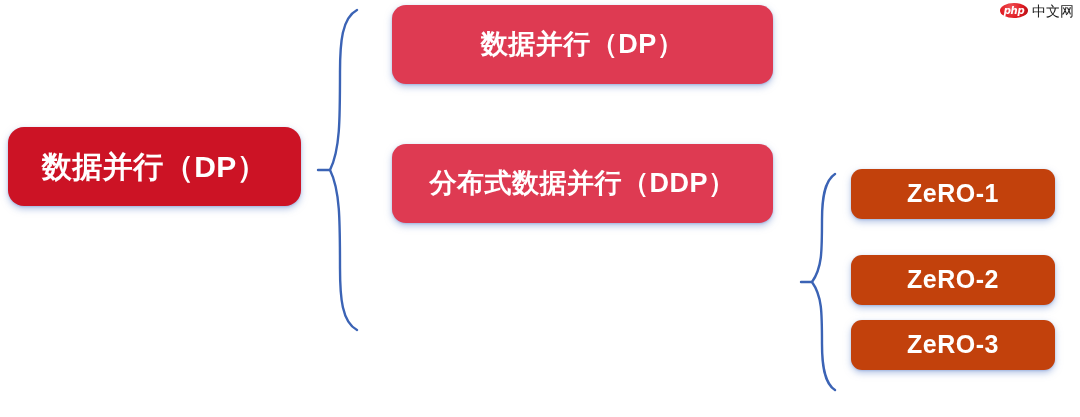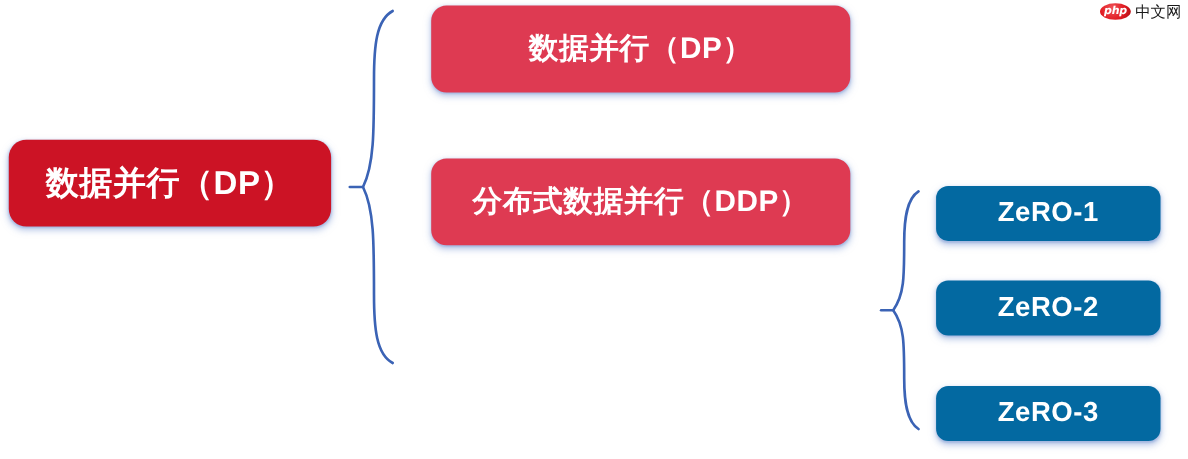--- a/index.html
+++ b/index.html
@@ -53,27 +53,27 @@
     font-size: 27px;
   }
   .node-mid-1 { top: 5px; }
   .node-mid-2 { top: 144px; }
   .node-mid-3 { top: 257px; }
 
   .node-leaf {
     left: 851px;
     width: 204px;
     height: 50px;
-    background: #0369a1;
+    background: #c2410c;
     font-size: 25px;
     border-radius: 11px;
   }
   .node-leaf-1 { top: 169px; }
   .node-leaf-2 { top: 255px; }
-  .node-leaf-3 { top: 351px; }
+  .node-leaf-3 { top: 320px; }
 
   
   .brace {
     position: absolute;
     pointer-events: none;
   }
   .brace-left  { left: 300px; top: 0px;   width: 98px;  height: 340px; }
   .brace-right { left: 795px; top: 168px; width: 62px;  height: 228px; }
 
   

